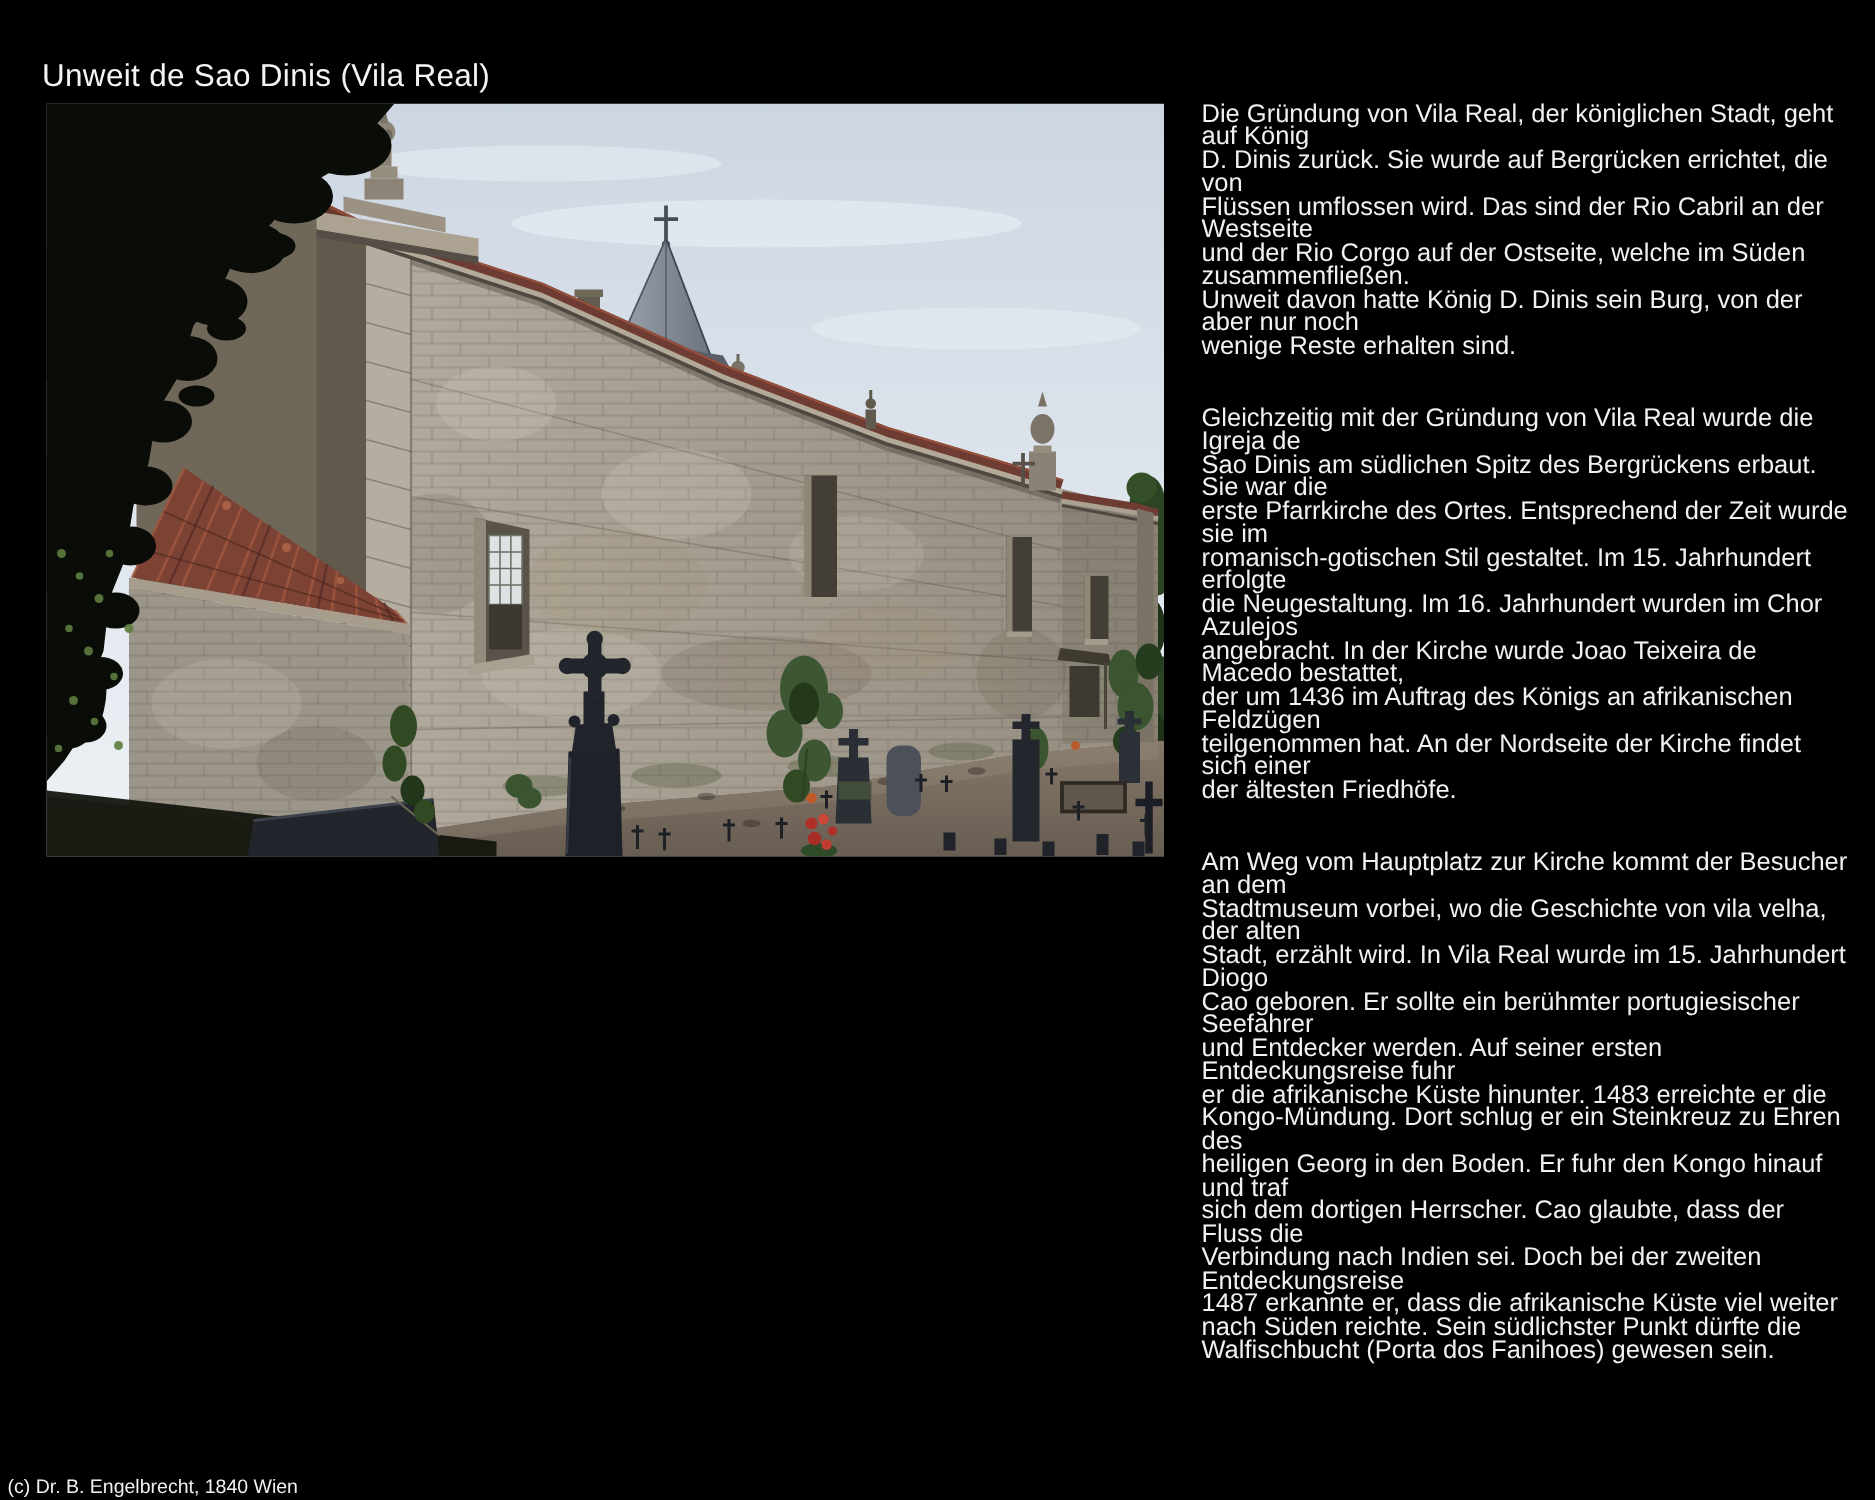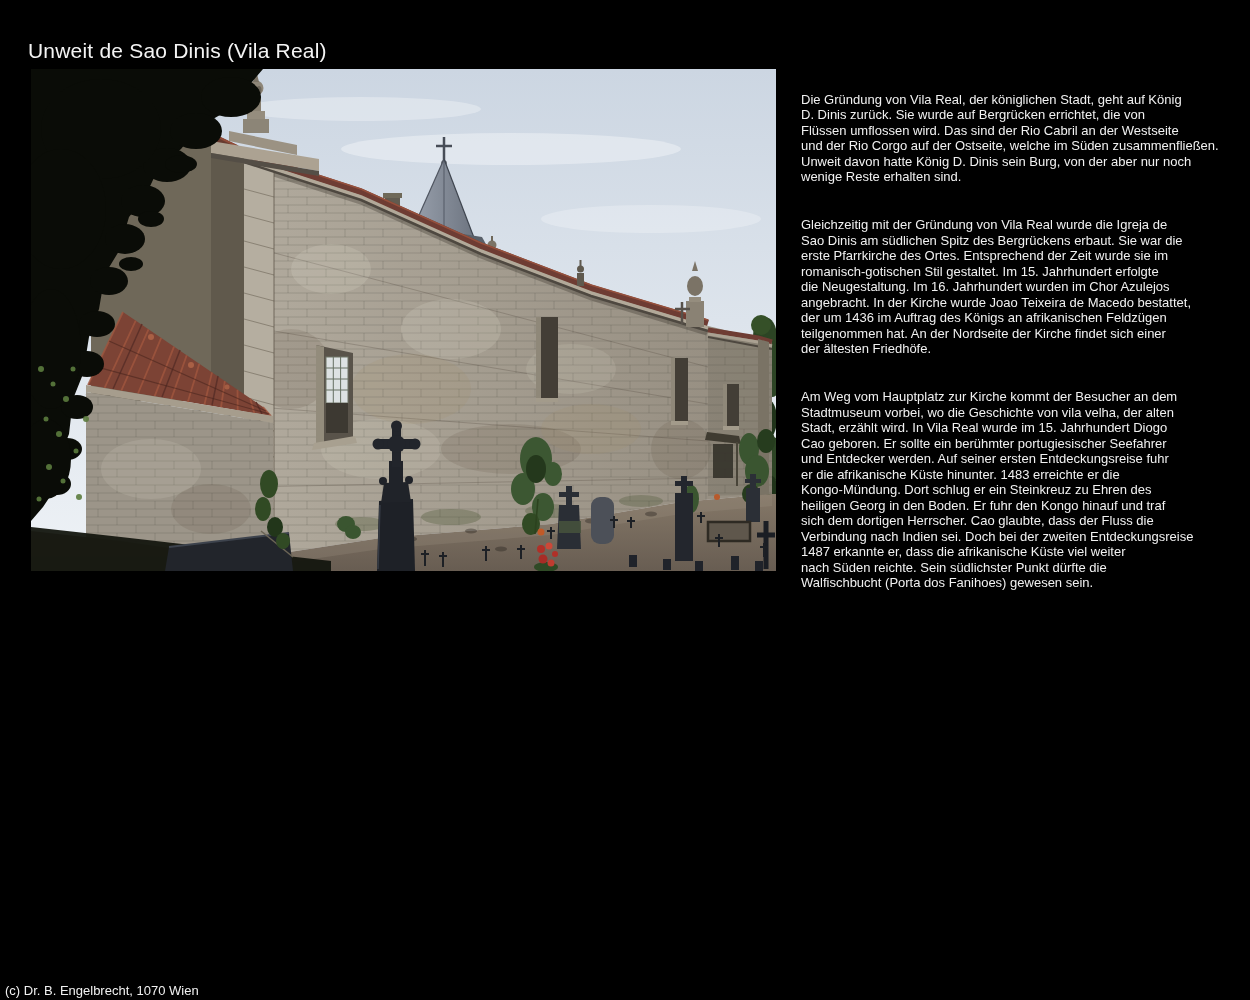--- a/index.html
+++ b/index.html
@@ -18,22 +18,22 @@
   .page-title{
     position:absolute;left:28px;top:25px;
     font-size:21px;line-height:24px;font-weight:400;
     color:var(--title_text);letter-spacing:.2px;white-space:nowrap;
   }
   .photo-frame{
     position:absolute;left:31px;top:69px;width:745px;height:502px;
   }
   .photo-frame svg{display:block}
   .article{
-    position:absolute;left:801px;top:76px;width:432px;
-    color:var(--text);font-size:13px;line-height:15.5px;
+    position:absolute;left:801px;top:52px;width:432px;
+    color:var(--text);font-size:17px;line-height:15.5px;
     white-space:pre-line;
   }
   .article p{margin:0 0 17px 0}
   .article .addr-line{white-space:nowrap}
   .footer{
     position:absolute;left:5px;top:983px;
     color:var(--text);font-size:13px;line-height:15px;white-space:nowrap;
   }
 </style>
 </head>
@@ -387,13 +387,13 @@
 er die afrikanische Küste hinunter. 1483 erreichte er die
 Kongo-Mündung. Dort schlug er ein Steinkreuz zu Ehren des
 heiligen Georg in den Boden. Er fuhr den Kongo hinauf und traf
 sich dem dortigen Herrscher. Cao glaubte, dass der Fluss die
 Verbindung nach Indien sei. Doch bei der zweiten Entdeckungsreise
 1487 erkannte er, dass die afrikanische Küste viel weiter
 nach Süden reichte. Sein südlichster Punkt dürfte die
 Walfischbucht (Porta dos Fanihoes) gewesen sein.</p>
 </div>
 
-<div class="footer">(c) Dr. B. Engelbrecht, 1070 Wien</div>
+<div class="footer">(c) Dr. B. Engelbrecht, 1840 Wien</div>
 
 </body></html>

